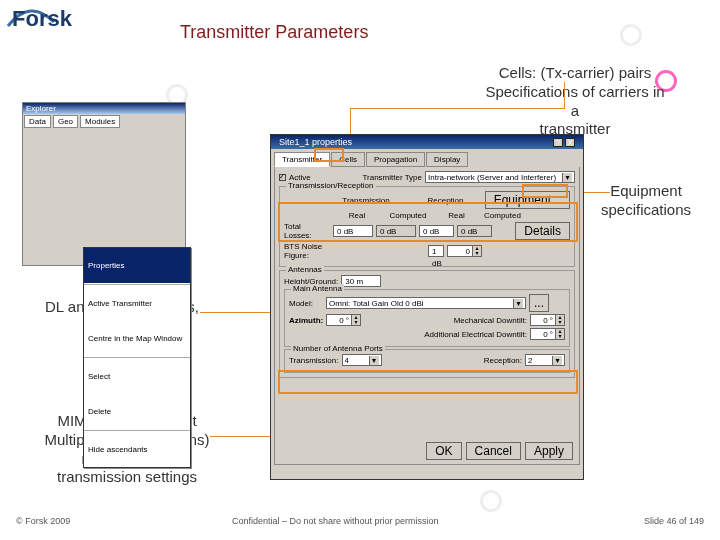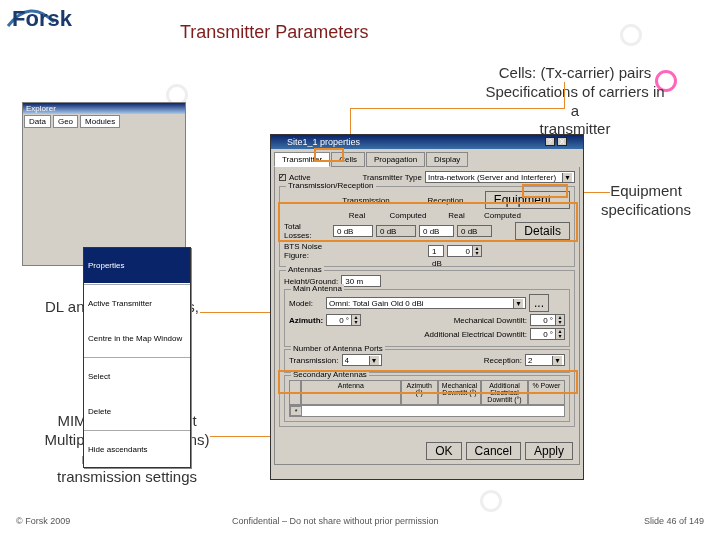--- a/index.html
+++ b/index.html
@@ -50,21 +50,21 @@
   .ex-row { display:flex; align-items:center; gap:2px; padding:0 1px; }
   .chk { width:7px; height:7px; border:1px solid #444; display:inline-block; position:relative; }
   .chk.on::after { content:"✓"; position:absolute; font-size:7px; top:-2px; left:-1px; }
   .hl { background:#e68a2e; color:#fff; padding:0 8px; }
   .ctx { position:absolute; left:60px; top:144px; width:108px; background:#fff; border:1px solid #333; font-size:8px; box-shadow:1px 1px 0 #888; }
   .ctx div { padding:13px 4px; }
   .ctx .sel { background:#0a246a; color:#fff; }
   .ctx hr { margin:1px 0; border:none; border-top:1px solid #aaa; }
   
   .dlg { position:absolute; left:270px; top:134px; width:314px; height:346px; background:#d4d0c8; border:1px solid #333; }
-  .dlg-title { background:linear-gradient(#0a246a,#3a6ea5); color:#fff; font-size:9px; padding:2px 16px; display:flex; justify-content:space-between; }
+  .dlg-title { background:linear-gradient(#0a246a,#3a6ea5); color:#fff; font-size:9px; padding:2px 8px; display:flex; justify-content:space-between; align-items:center; }
   .dlg-title .wbtn { width:10px; height:9px; background:#d4d0c8; border:1px solid #222; font-size:7px; line-height:7px; text-align:center; margin-left:2px; }
   .dlg-tabs { display:flex; margin:3px 3px 0; font-size:8px; }
   .dlg-tabs div { padding:2px 7px; border:1px solid #888; background:#d4d0c8; margin-right:1px; }
   .dlg-tabs .active { background:#fff; border-bottom:1px solid #fff; }
   .dlg-body { background:#d4d0c8; margin:0 3px 3px; padding:4px; height:298px; border:1px solid #888; border-top:none; font-size:8px; position:relative; }
   .row { display:flex; align-items:center; gap:3px; margin-bottom:2px; }
   .lbl { font-size:8px; }
   .dd { display:inline-flex; align-items:center; background:#fff; border:1px solid #666; height:12px; font-size:8px; padding:0 2px; }
   .dd .dv { flex:1; white-space:nowrap; overflow:hidden; }
   .dd .da { width:10px; text-align:center; background:#d4d0c8; border-left:1px solid #666; }
@@ -263,35 +263,20 @@
                 <span class="da">▾</span>
               </span>
             <span style="flex:1"></span>
             <span class="lbl">Reception:</span>
             <span class="dd" style="width:40px;">
                 <span class="dv">2</span>
                 <span class="da">▾</span>
               </span>
           </div>
         </div>
-        <div class="grp" style="margin-top:2px;">
-          <div class="grp-title">Secondary Antennas</div>
-          <div style="display:flex;">
-            <div style="width:12px;" class="hdr-cell"></div>
-            <div class="hdr-cell" style="flex:3;">Antenna</div>
-            <div class="hdr-cell" style="flex:1;">Azimuth (°)</div>
-            <div class="hdr-cell" style="flex:1.2;">Mechanical Downtilt (°)</div>
-            <div class="hdr-cell" style="flex:1.3;">Additional Electrical Downtilt (°)</div>
-            <div class="hdr-cell" style="flex:1;">% Power</div>
-          </div>
-          <div style="display:flex; background:#fff; height:12px; border:1px solid #888;">
-            <div class="hdr-cell" style="width:12px;">*</div>
-            <div style="flex:1;"></div>
-          </div>
-        </div>
       </div>
 
       <div class="bottom-btns">
         <span class="btn">OK</span>
         <span class="btn">Cancel</span>
         <span class="btn">Apply</span>
       </div>
     </div>
   </div>
 

